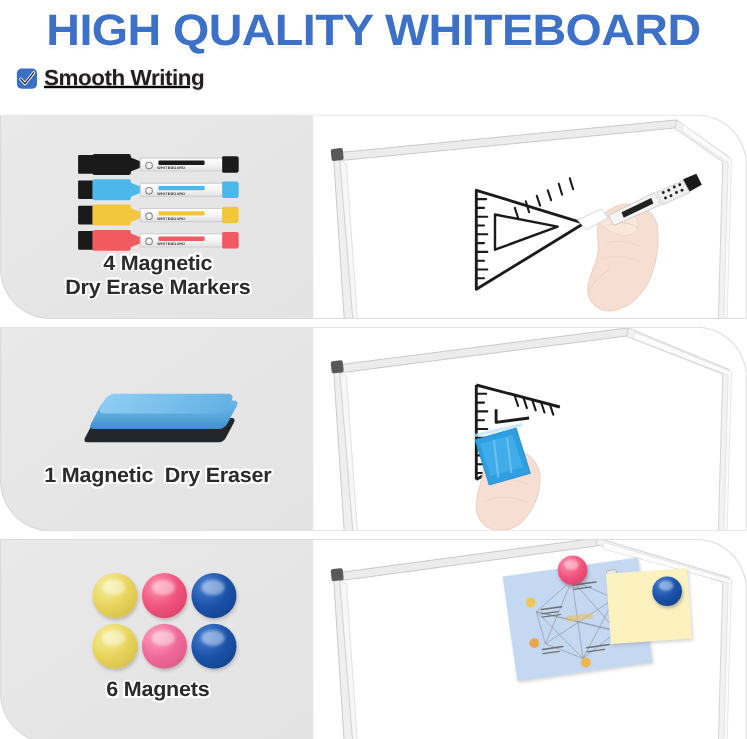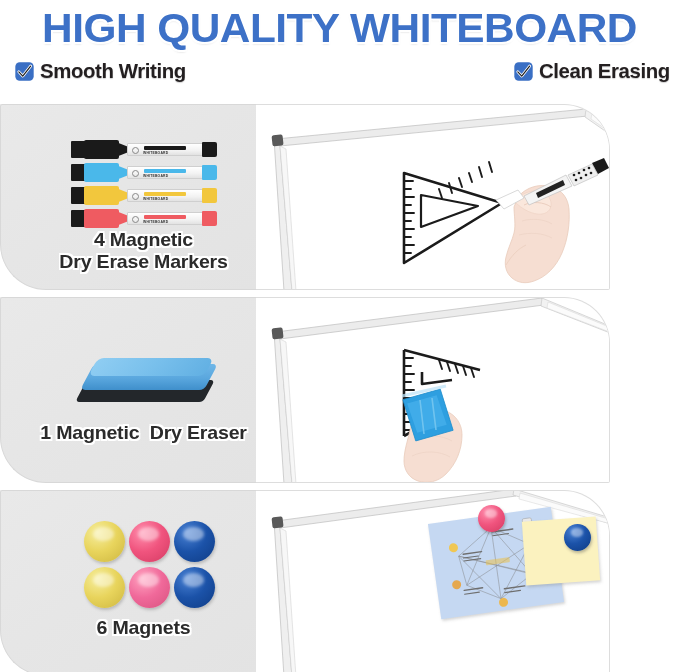--- a/index.html
+++ b/index.html
@@ -37,20 +37,21 @@
       -1.5px  1.5px 0 #ffffff,  1.5px  1.5px 0 #ffffff,
       0 2px 2px rgba(130,130,130,0.45);
     white-space: nowrap;
   }
 
   .feature-row {
     display: flex;
     align-items: flex-end;
     justify-content: space-between;
     padding: 6px 12px 0 14px;
+    text-decoration: underline;
   }
 
   .feature {
     display: flex;
     align-items: center;
     gap: 5px;
   }
 
   .check-icon {
     width: 21px;
@@ -68,21 +69,21 @@
     white-space: nowrap;
     transform: scaleX(1.02);
     transform-origin: left center;
     text-shadow: 0 1px 1px rgba(170,170,170,0.55);
   }
 
   
   .section {
     position: absolute;
     left: 0;
-    width: 610px;
+    width: 679px;
     height: 186px;
     display: flex;
   }
   #section-1 { top: 104px; }
   #section-2 { top: 297px; }
   #section-3 { top: 490px; }
 
   .panel-left {
     position: relative;
     width: 285px;
@@ -286,28 +287,20 @@
 
     <div class="feature">
       <svg class="check-icon" viewBox="0 0 24 24">
         <rect x="1.5" y="1.5" width="21" height="21" rx="5" fill="#3a6fc4"></rect>
         <path d="M5.5 12.4 L10 17.2 L19 5.8" stroke="#ffffff" stroke-width="3.2" fill="none" stroke-linecap="round" stroke-linejoin="round"></path>
         <path d="M5.5 12.4 L10 17.2 L19 5.8" stroke="#1c1c1c" stroke-width="1.3" fill="none" stroke-linecap="round" stroke-linejoin="round"></path>
       </svg>
       <span class="feature-label">Smooth Writing</span>
     </div>
 
-    <div class="feature">
-      <svg class="check-icon" viewBox="0 0 24 24">
-        <rect x="1.5" y="1.5" width="21" height="21" rx="5" fill="#3a6fc4"></rect>
-        <path d="M5.5 12.4 L10 17.2 L19 5.8" stroke="#ffffff" stroke-width="3.2" fill="none" stroke-linecap="round" stroke-linejoin="round"></path>
-        <path d="M5.5 12.4 L10 17.2 L19 5.8" stroke="#1c1c1c" stroke-width="1.3" fill="none" stroke-linecap="round" stroke-linejoin="round"></path>
-      </svg>
-      <span class="feature-label">Clean Erasing</span>
-    </div>
 
 
   </div>
 </div>
 
 <div class="section" id="section-1">
 
   <div class="panel-left">
     <div class="markers-wrap">
 

